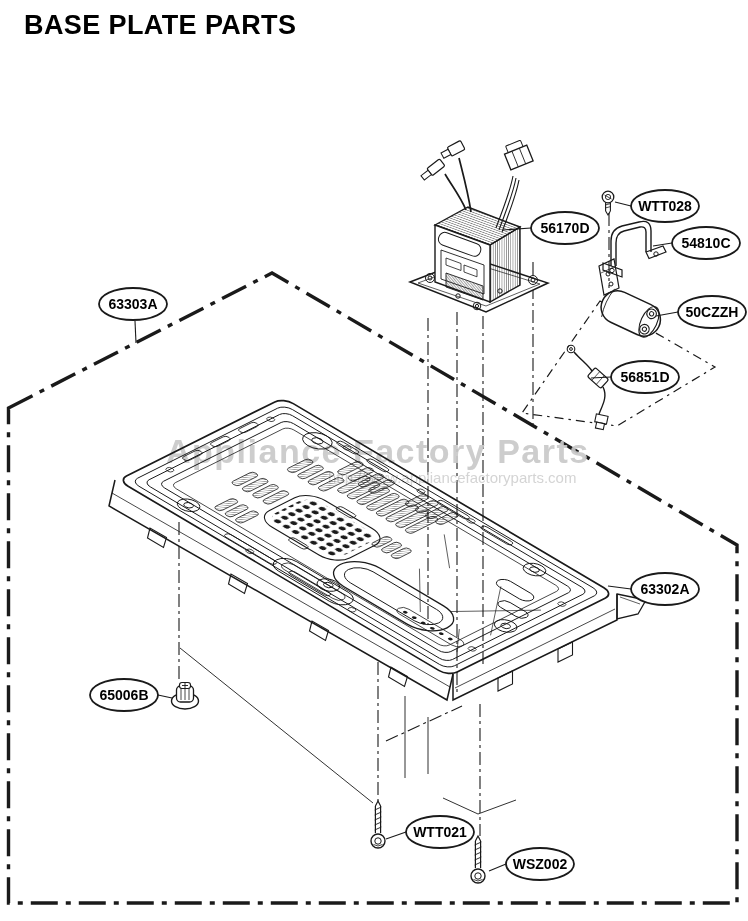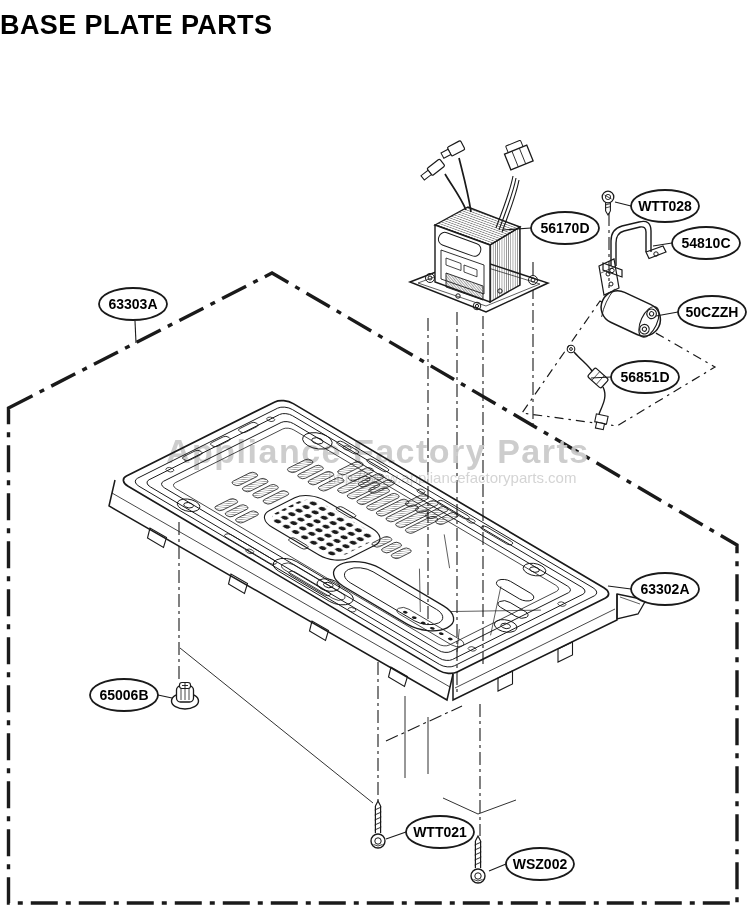--- a/index.html
+++ b/index.html
@@ -1,19 +1,19 @@
 <!DOCTYPE html>
 <html style="--line: #1a1a1a; --watermark: #c9c9c9; --background: #ffffff;"><head>
 <meta charset="utf-8">
 <style>
   :root{ --line:#1a1a1a; --watermark:#c9c9c9; --background:#ffffff; }
   html,body{margin:0;padding:0;background:var(--background);}
   #stage{position:relative;width:748px;height:921px;background:var(--background);overflow:hidden;
          font-family:"Liberation Sans",sans-serif;}
-  .title{position:absolute;left:0;top:10px;font:bold 27px "Liberation Sans",sans-serif;
+  .title{position:absolute;left:24px;top:10px;font:bold 27px "Liberation Sans",sans-serif;
          letter-spacing:.4px;color:#000;white-space:nowrap;}
   svg{position:absolute;left:0;top:0;}
   .s{stroke:var(--line);fill:none;}
   .sf{stroke:var(--line);fill:#fff;}
   .sh{stroke:var(--line);}
   .dot{fill:var(--line);stroke:none;}
   .cl{stroke:var(--line);stroke-width:1.1;fill:none;stroke-dasharray:13 4 3 4;}
   .phantom{stroke:var(--line);stroke-width:3.4;fill:none;stroke-dasharray:27 8 5 8;}
   .subasm{stroke:var(--line);stroke-width:1.2;fill:none;stroke-dasharray:9 5 2.5 5;}
   .leader{stroke:var(--line);stroke-width:1.1;fill:none;}

